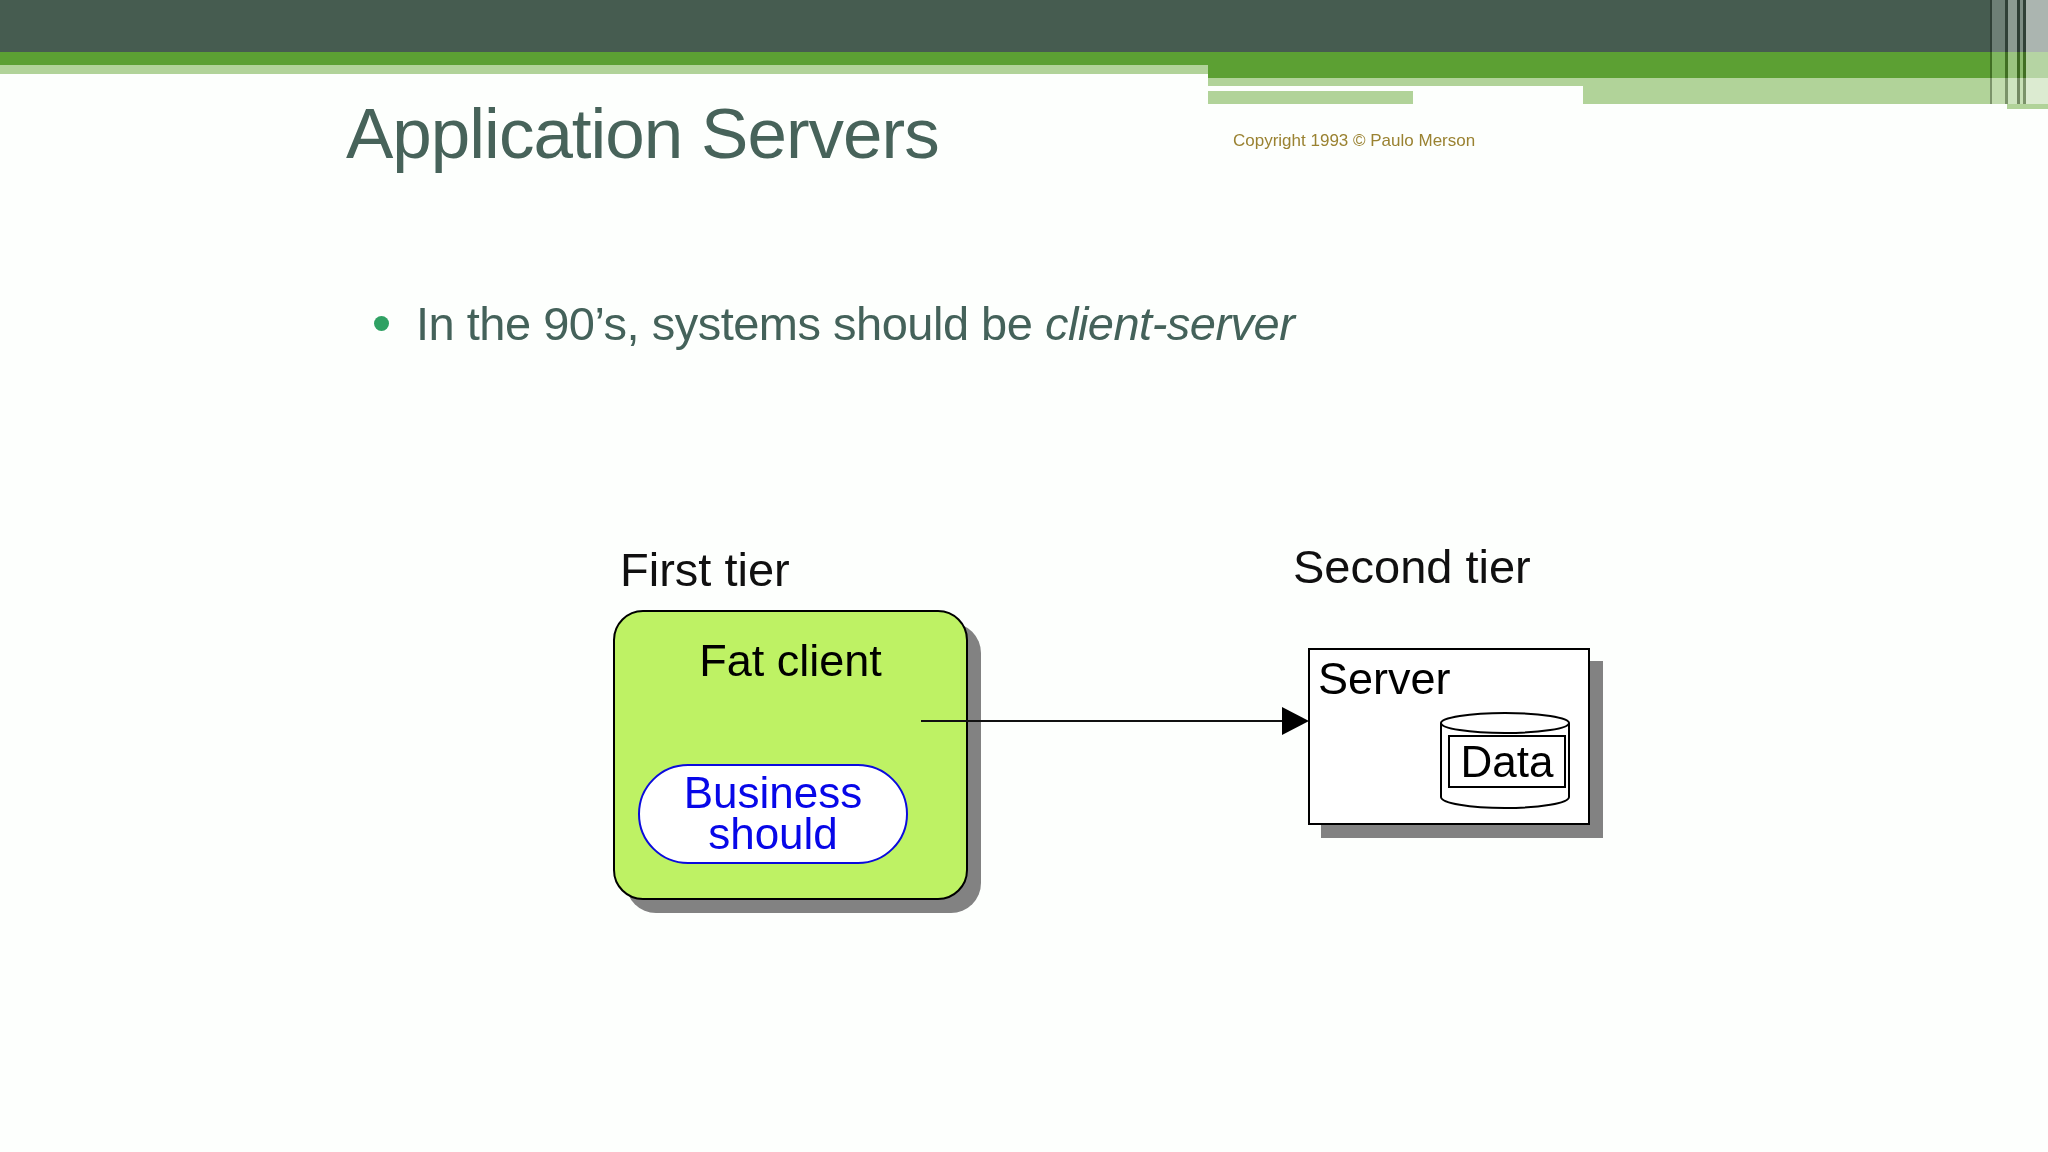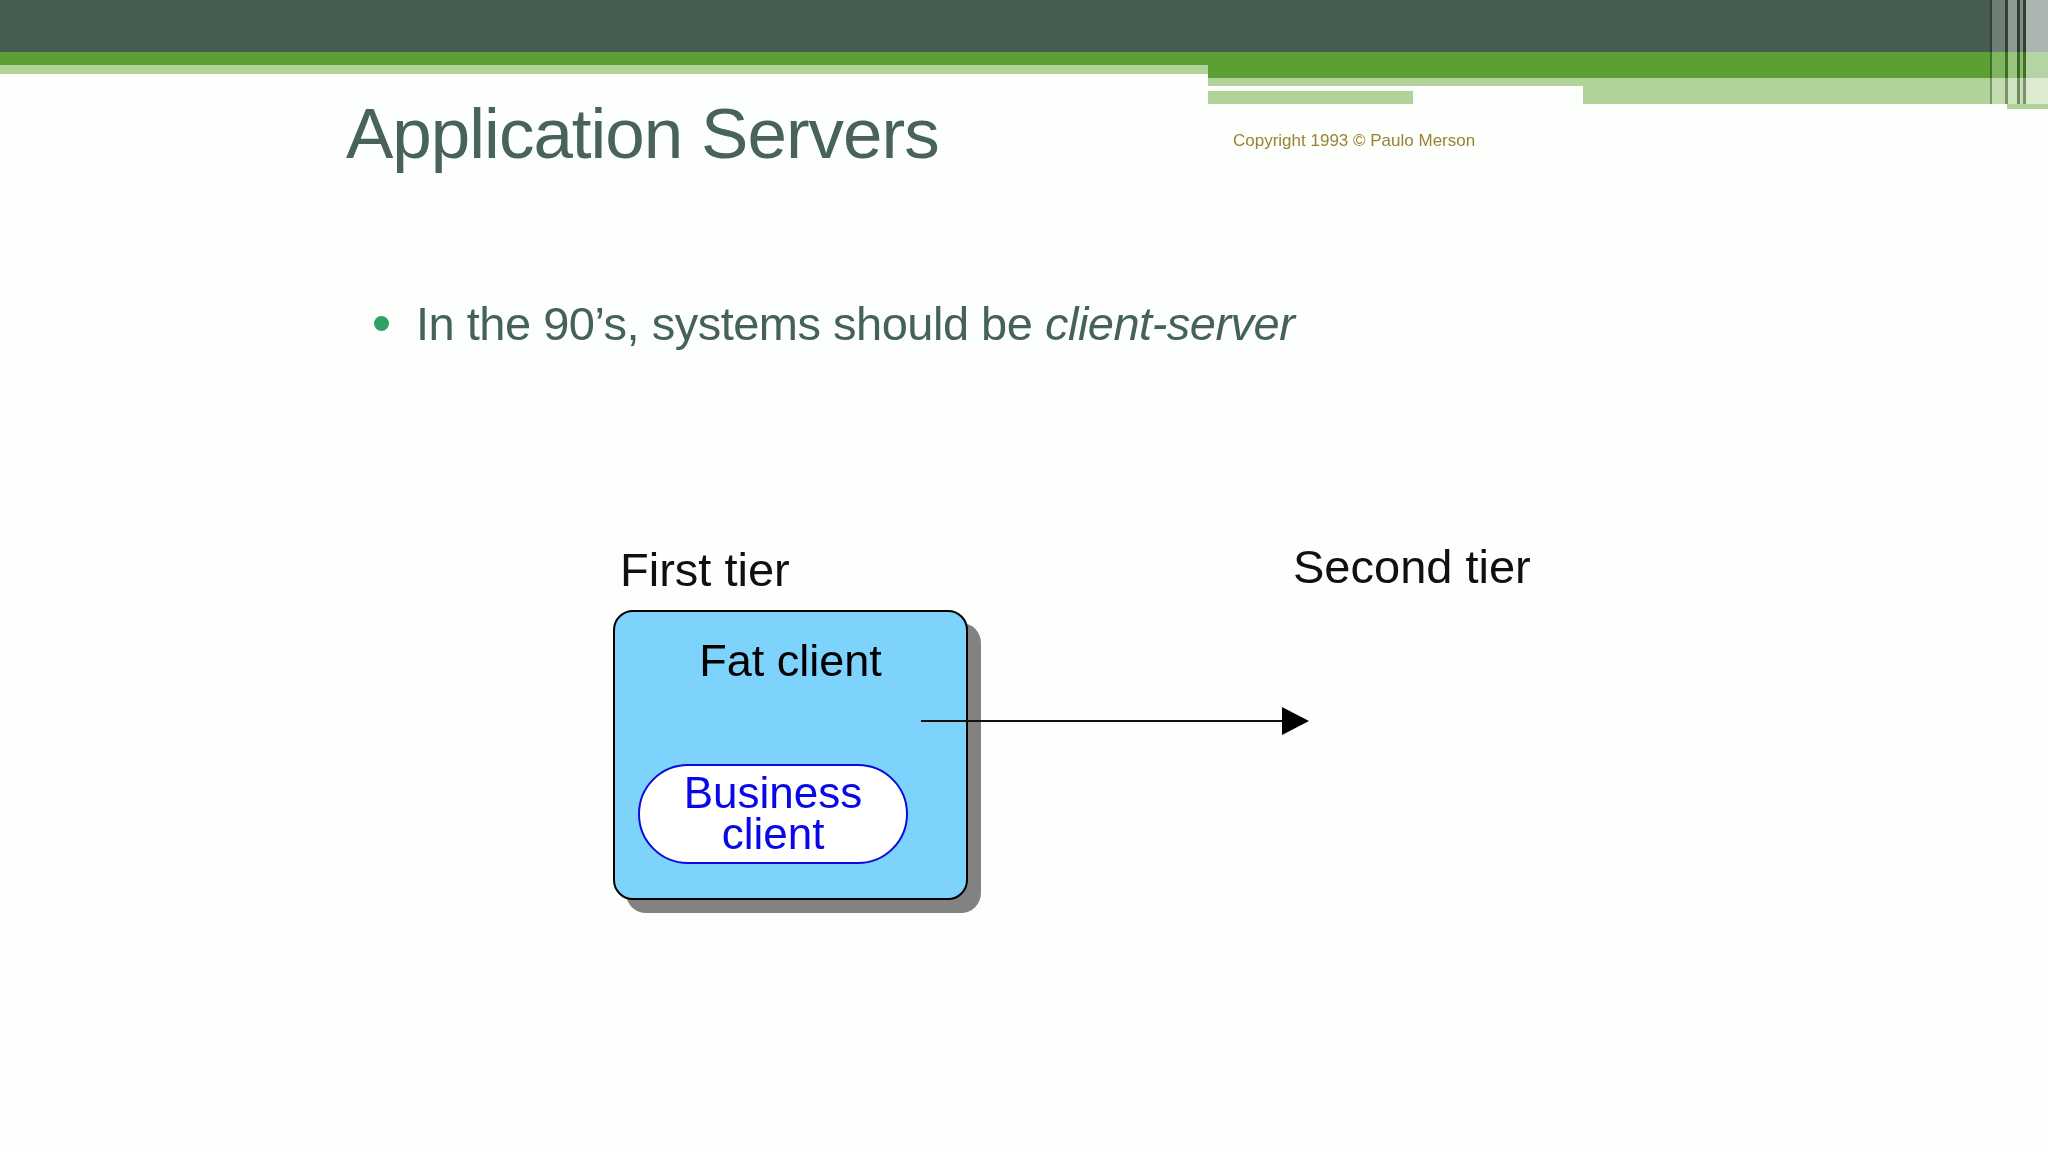--- a/index.html
+++ b/index.html
@@ -47,22 +47,22 @@
   .bullet-row{left:374px;top:300px;display:flex;align-items:flex-start;}
   .bullet-dot{position:absolute;left:0;top:16px;width:15px;height:15px;border-radius:50%;background:var(--bullet-dot);}
   .bullet-text{position:absolute;left:34px;top:0;font-size:47px;line-height:1;color:var(--body-color);letter-spacing:-0.5px;white-space:nowrap;margin-left:8px;}
   .bullet-text em{font-style:italic;}
 
   
   .tier-label{font-size:47px;line-height:1;color:#101010;white-space:nowrap;}
   .first-tier{left:620px;top:546px;}
   .second-tier{left:1293px;top:543px;}
 
-  .fat-client-box{left:613px;top:610px;width:355px;height:290px;background:#7dd3fc;
-    border:2px solid #000;border-radius:20px;box-shadow:13px 13px 0 0 var(--shadow-gray);}
+  .fat-client-box{left:613px;top:610px;width:355px;height:290px;background:#bef264;
+    border:2px solid #000;border-radius:30px;box-shadow:13px 13px 0 0 var(--shadow-gray);}
   .fat-client-label{position:absolute;left:0;top:26px;width:100%;text-align:center;
     font-size:45px;line-height:1;color:#000;}
   .business-logic{position:absolute;left:23px;top:152px;width:270px;height:100px;
     border:2px solid #0B0BDD;border-radius:60px;display:flex;flex-direction:column;
     align-items:center;justify-content:center;color:var(--diagram-blue);
     font-size:44px;line-height:0.93;text-align:center;background:#fff;}
 
   .conn-line{left:921px;top:720px;width:361px;height:0;border-top:2px solid #111;}
   .arrow-head{left:1282px;top:707px;width:0;height:0;
     border-left:27px solid #000;border-top:14px solid transparent;border-bottom:14px solid transparent;}
@@ -105,21 +105,30 @@
     <span class="bullet-text"><span>In the 90’s, systems should be </span><em>client-server</em></span>
   </div>
 
   <div class="abs tier-label first-tier">First tier</div>
   <div class="abs tier-label second-tier">Second tier</div>
 
   <div class="abs fat-client-box">
     <div class="fat-client-label">Fat client</div>
     <div class="business-logic">
       <span>Business</span>
-      <span>client</span>
+      <span>should</span>
     </div>
   </div>
 
   <div class="abs conn-line"></div>
   <div class="abs arrow-head"></div>
 
+  <div class="abs server-box">
+    <div class="server-label">Server</div>
+    <svg class="data-cylinder" width="136" height="101" viewBox="0 0 136 101">
+      <path d="M2,12 L2,86 A64,11 0 0 0 130,86 L130,12" fill="#ffffff" stroke="#000000" stroke-width="2"></path>
+      <ellipse cx="66" cy="12" rx="64" ry="10" fill="#ffffff" stroke="#000000" stroke-width="2"></ellipse>
+      <rect x="10" y="25" width="116" height="51" fill="#ffffff" stroke="#000000" stroke-width="2"></rect>
+      <text x="68" y="66" text-anchor="middle" font-family="Liberation Sans, sans-serif" font-size="44" fill="#000000">Data</text>
+    </svg>
+  </div>
 
 </div>
 
 </body></html>

